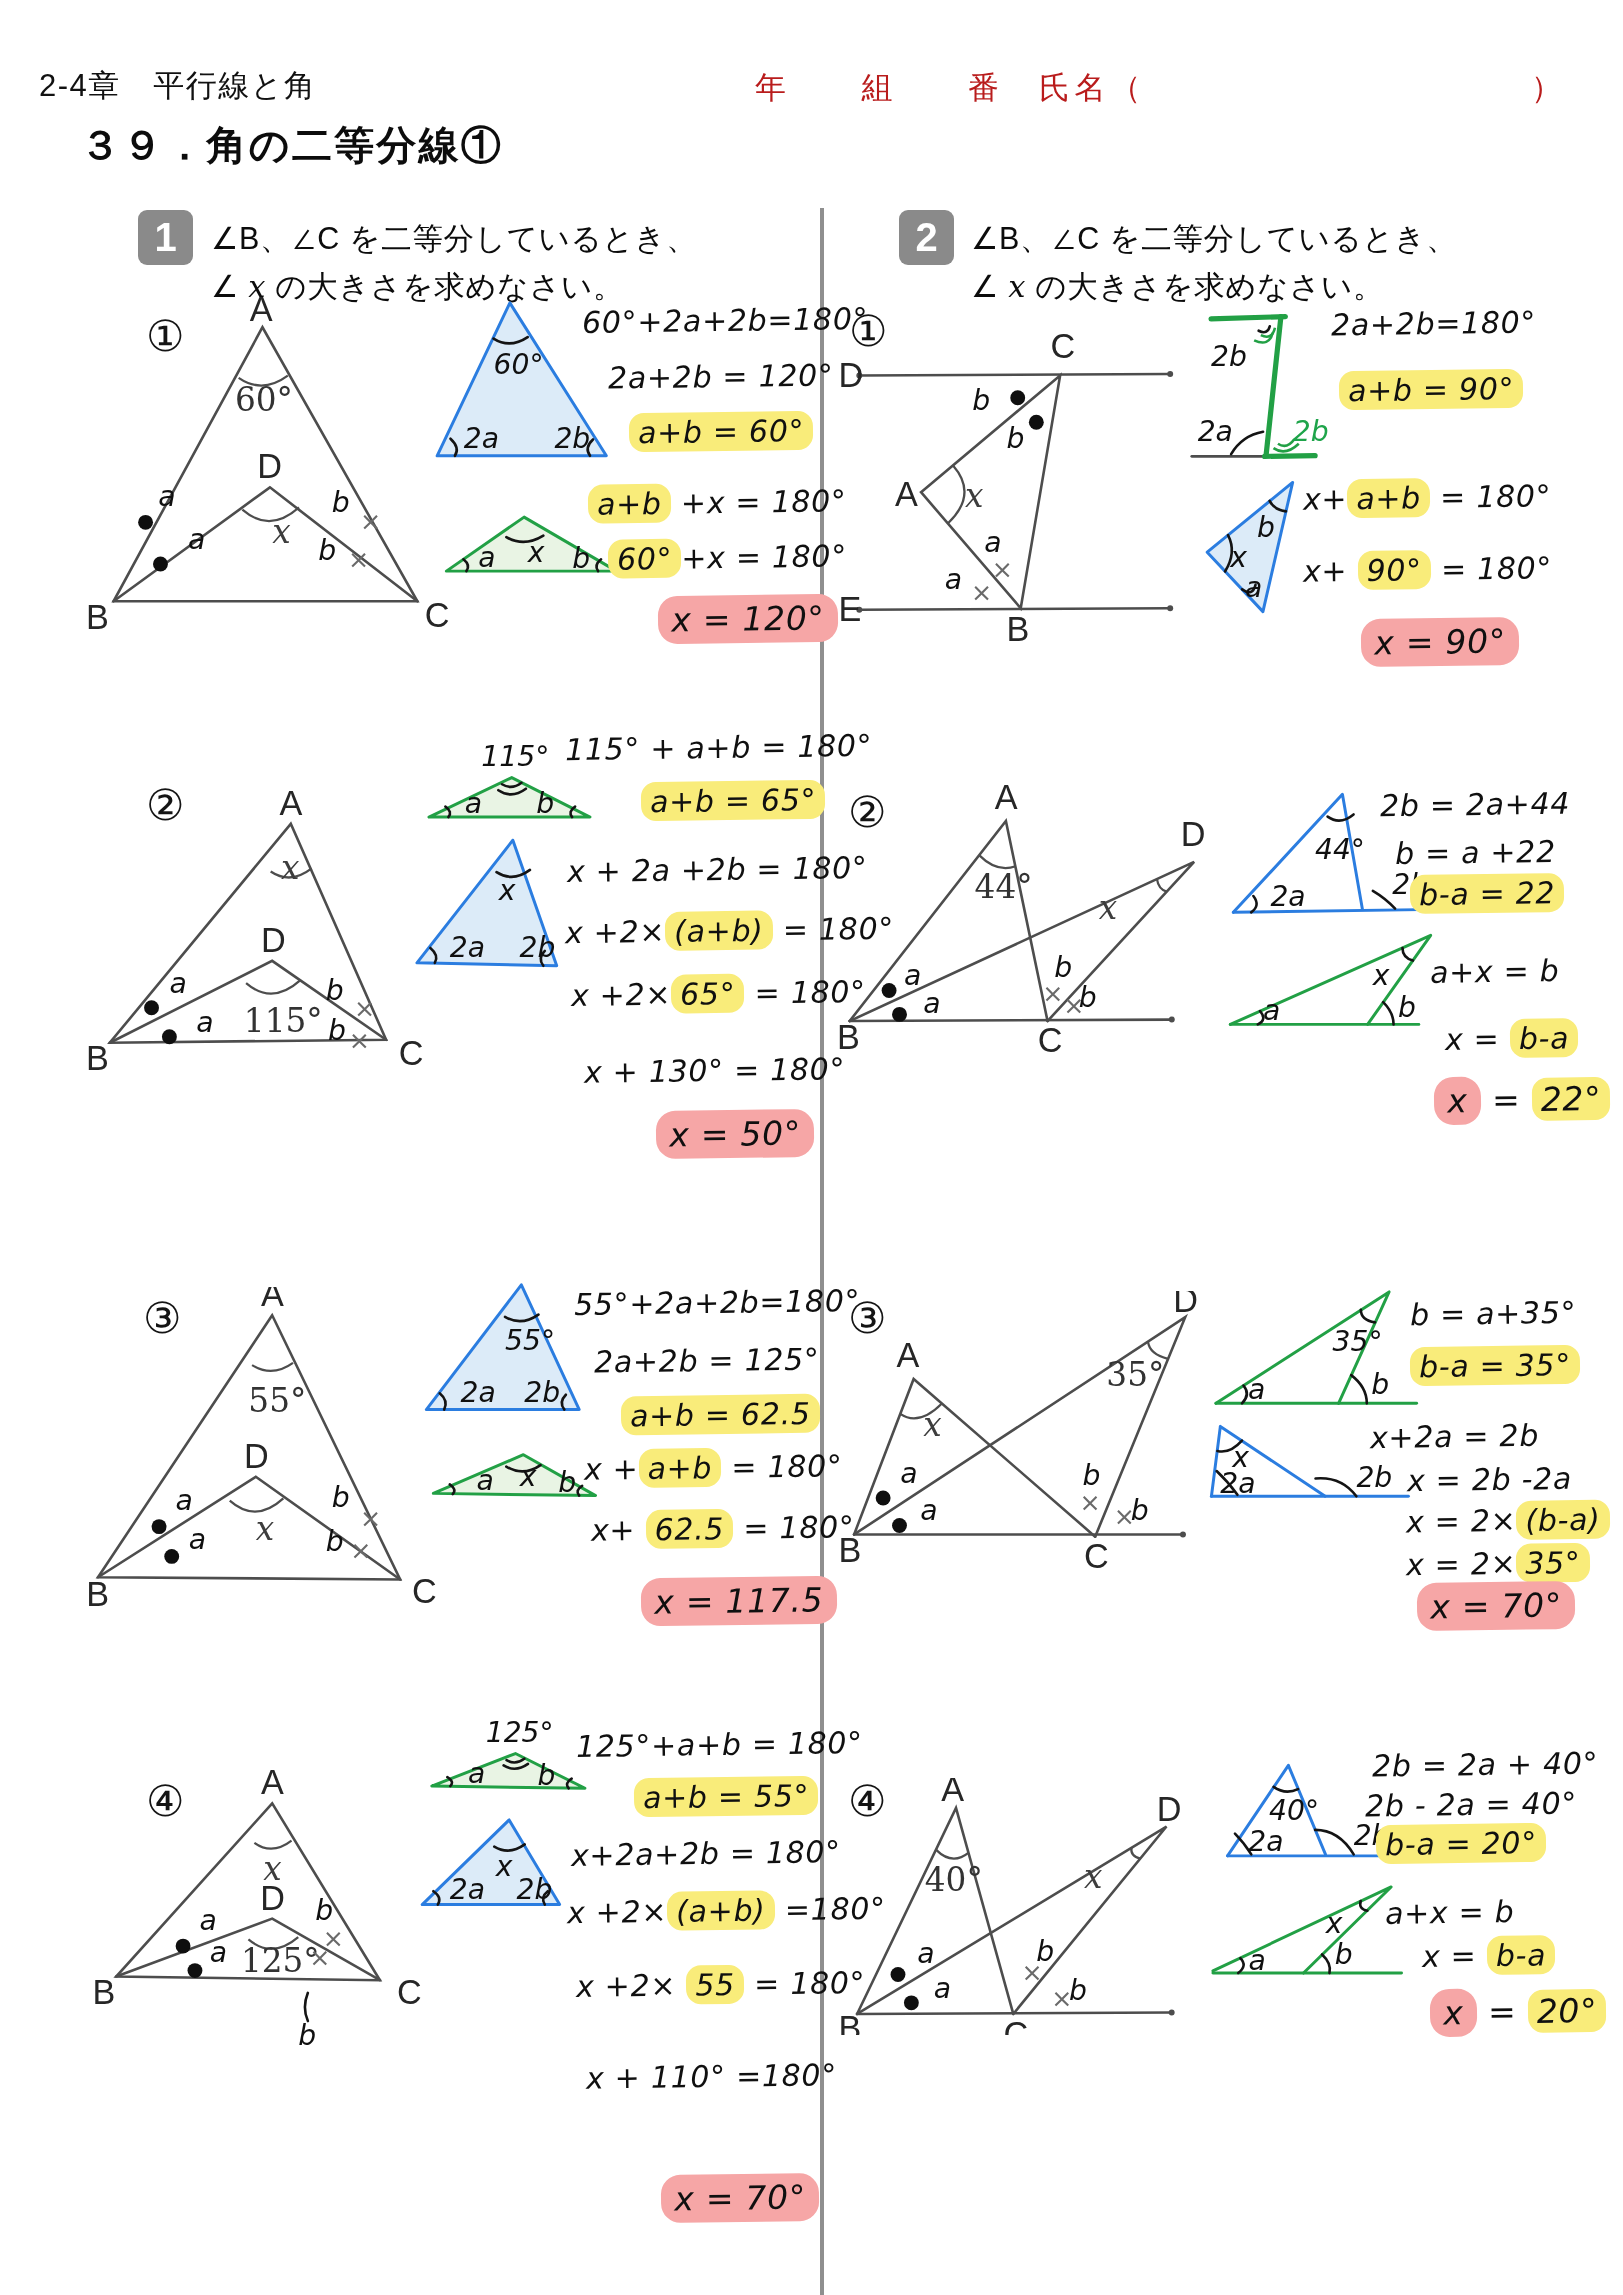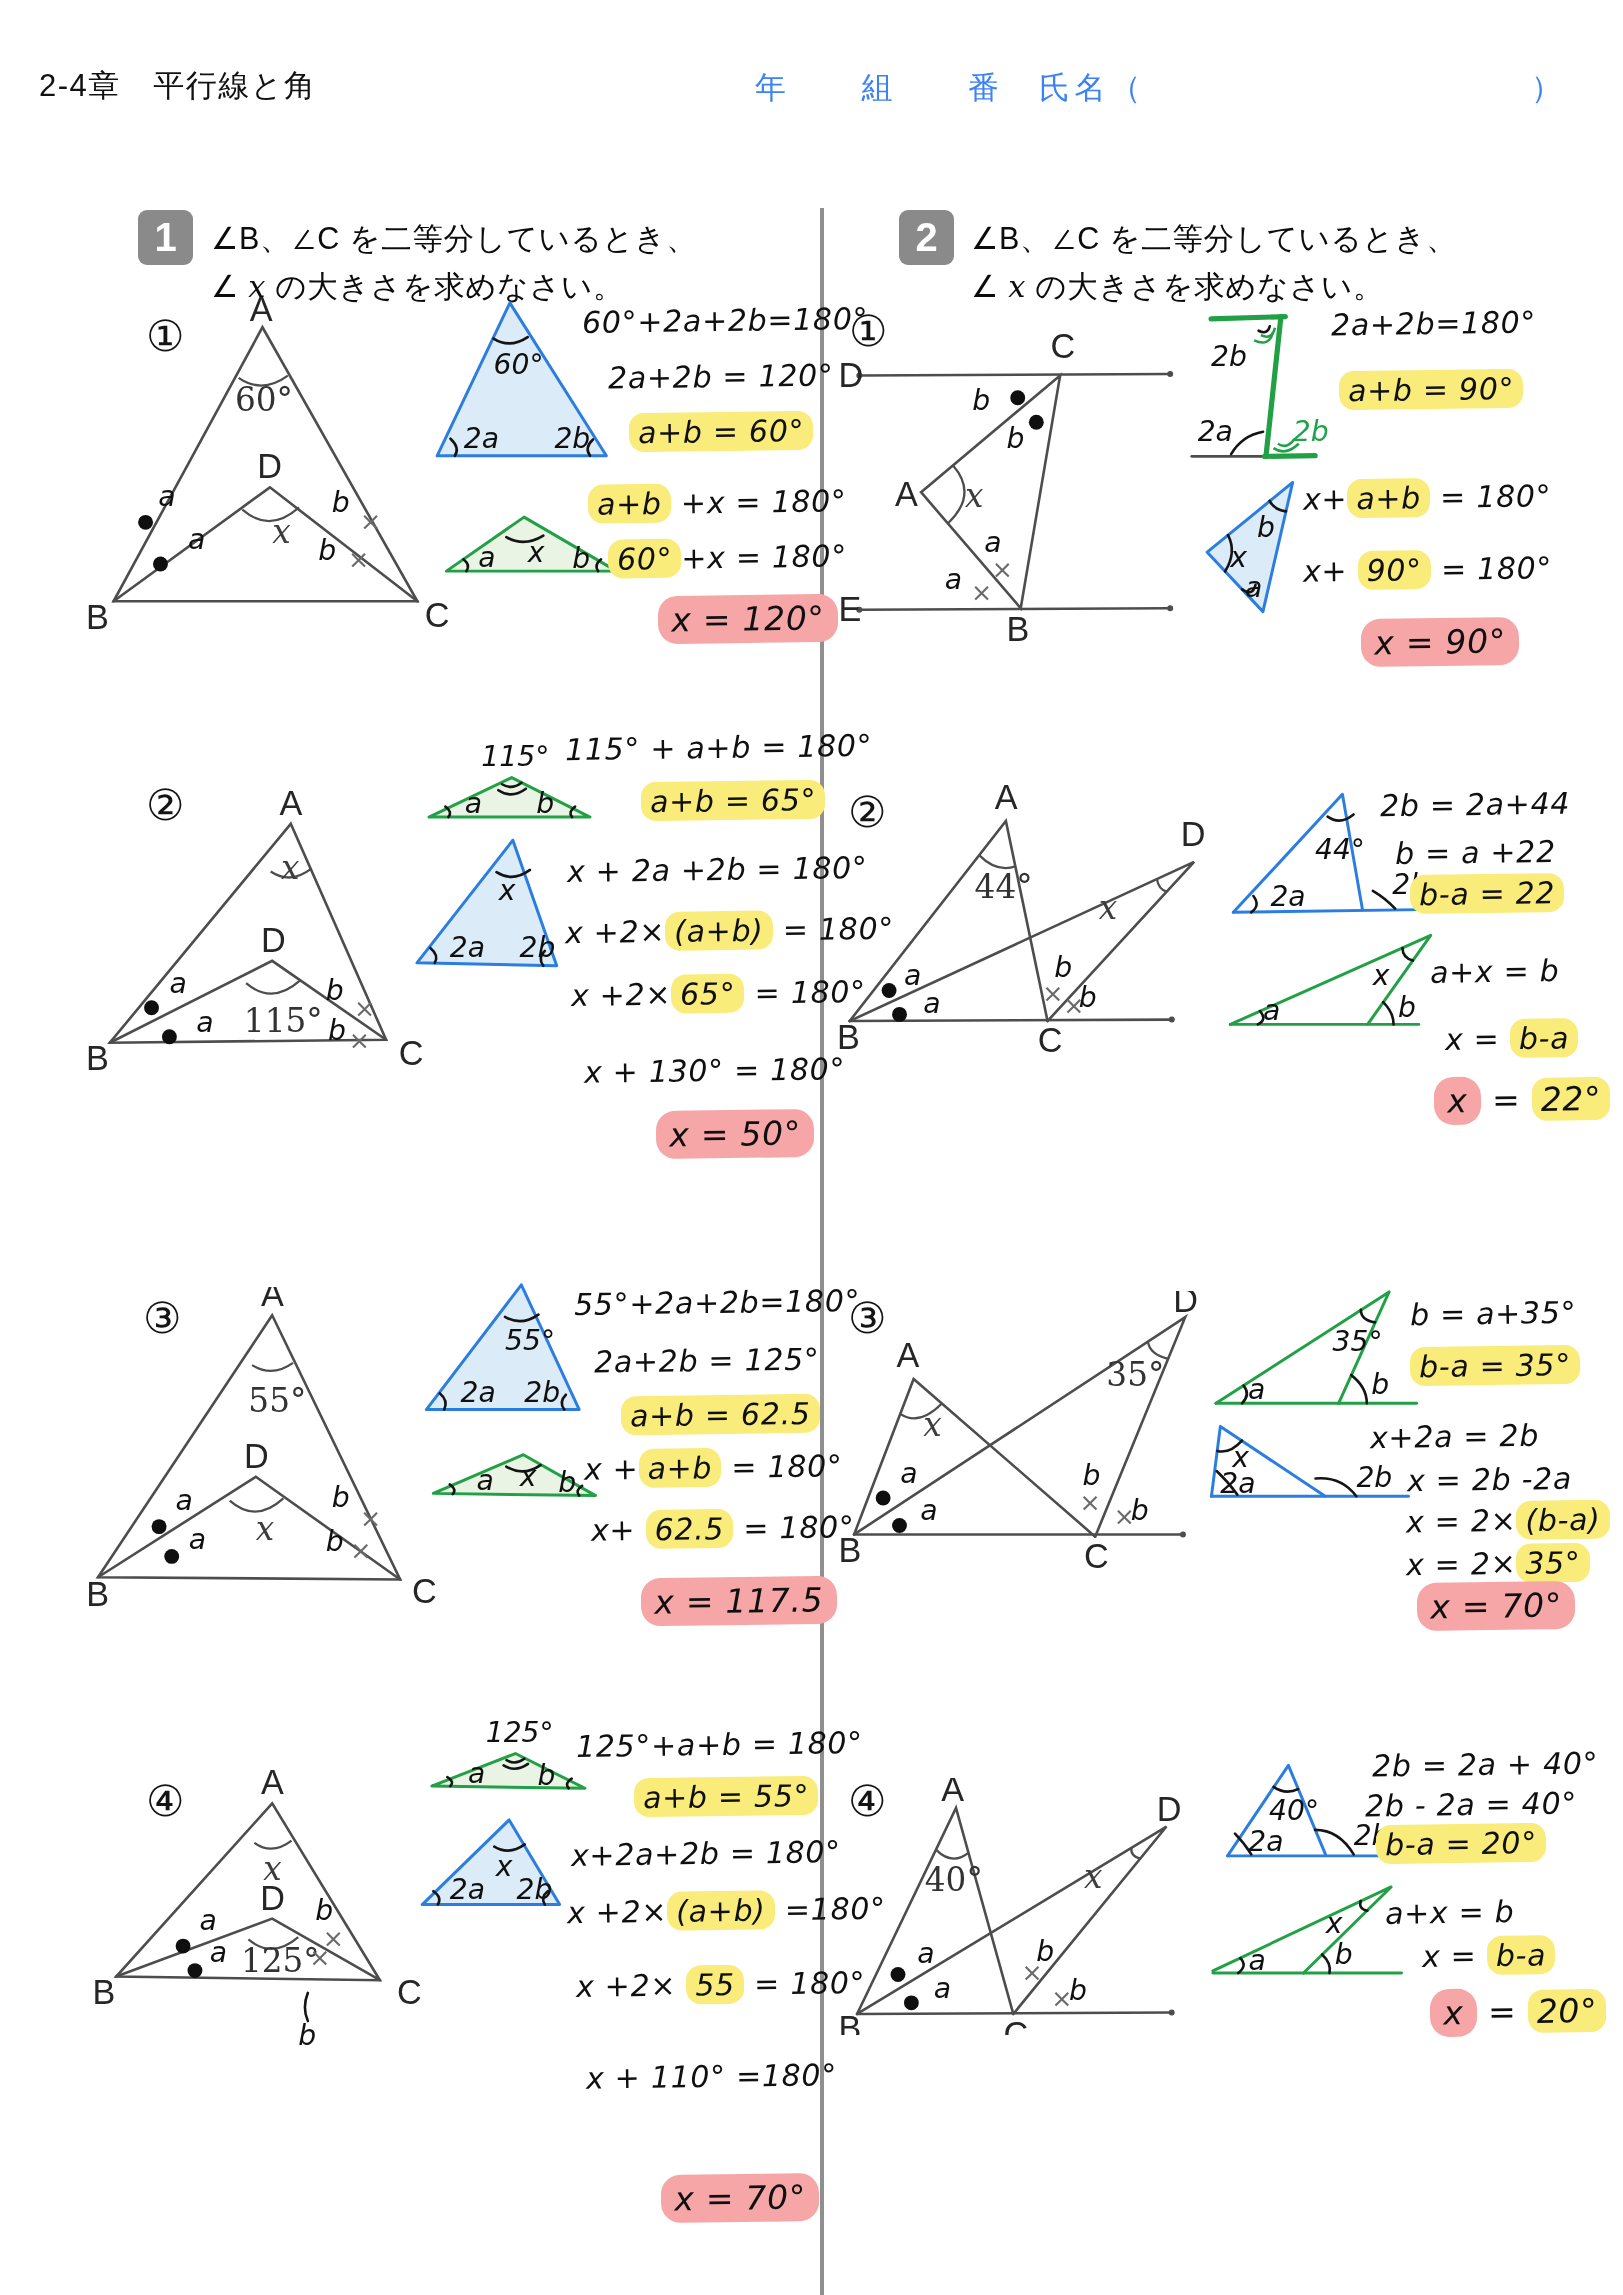--- a/index.html
+++ b/index.html
@@ -1,20 +1,20 @@
 <!DOCTYPE html>
 <html style="font-size:12px"><head>
 <meta charset="utf-8">
 <style>
   html,body{margin:0;padding:0;background:#ffffff;}
   .page{position:relative;width:1624px;height:2295px;background:#fff;overflow:hidden;
         font-family:"Liberation Sans",sans-serif;color:#1c1c1c;border-radius:19px;}
   .abs{position:absolute;}
   .chapter{font-size:31px;letter-spacing:1.5px;color:#111;}
-  .namefield{font-size:31px;letter-spacing:4.5px;color:#3b82f6;}
+  .namefield{font-size:31px;letter-spacing:4.5px;color:#b91c1c;}
   .title{font-size:40px;font-weight:600;letter-spacing:2.2px;color:#0c0c0c;}
   .secbox{width:55px;height:55px;background:#8a8a8a;border-radius:9px;color:#fff;
           font-size:40px;font-weight:bold;display:flex;align-items:center;justify-content:center;}
   .sectext{font-size:30.5px;color:#0c0c0c;letter-spacing:0.7px;line-height:48px;white-space:nowrap;}
   .mathx{font-family:"DejaVu Serif",serif;font-style:italic;}
   .circnum{font-size:43px;color:#141414;}
   .divider{position:absolute;left:820px;top:208px;width:3.7px;height:2087px;background:#8f8f8f;}
   .eq{position:absolute;font-family:"DejaVu Sans",sans-serif;font-style:italic;font-size:30px;
       color:#101010;white-space:nowrap;letter-spacing:0.7px;transform:rotate(-0.8deg);}
   .hl-y{background:#f9ec7a;border-radius:15px;padding:2.2px 9px;}
@@ -40,20 +40,21 @@
   .harc{stroke:#141414;stroke-width:3.5;fill:none;stroke-linecap:round;}
 </style>
 </head>
 <body>
 
 <div class="page">
 
   <div class="abs chapter" style="left:39px;top:65px;">2-4章　平行線と角</div>
   <div class="abs namefield" style="left:755px;top:67px;">年　　組　　番　氏名（</div>
   <div class="abs namefield" style="left:1531px;top:67px;">）</div>
+  <div class="abs title" style="left:80px;top:118px;">３９．角の二等分線①</div>
 
   <div class="divider"></div>
 
   <div class="abs secbox" style="left:138px;top:210px;">
     <span>1</span>
   </div>
   <div class="abs sectext" style="left:211px;top:214px;">
     <span>∠B、∠C を二等分しているとき、</span><br>
     <span>∠ </span><span class="mathx">x</span><span> の大きさを求めなさい。</span>
   </div>

